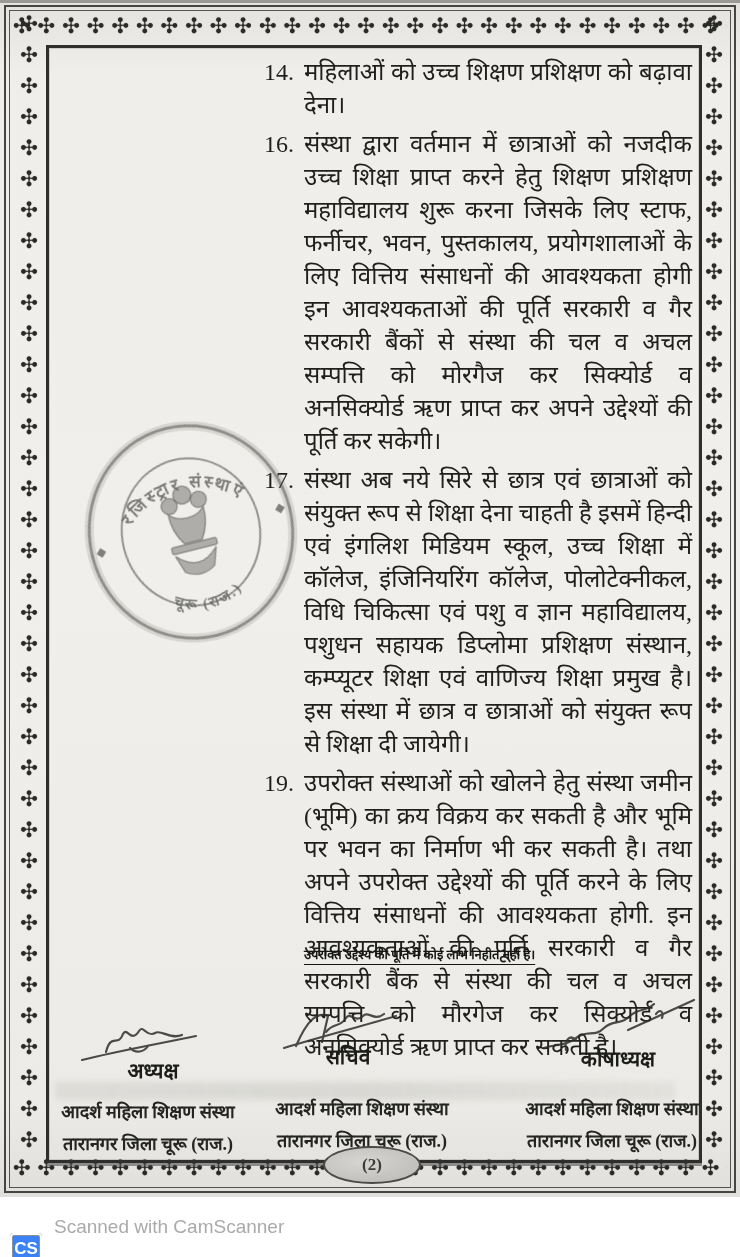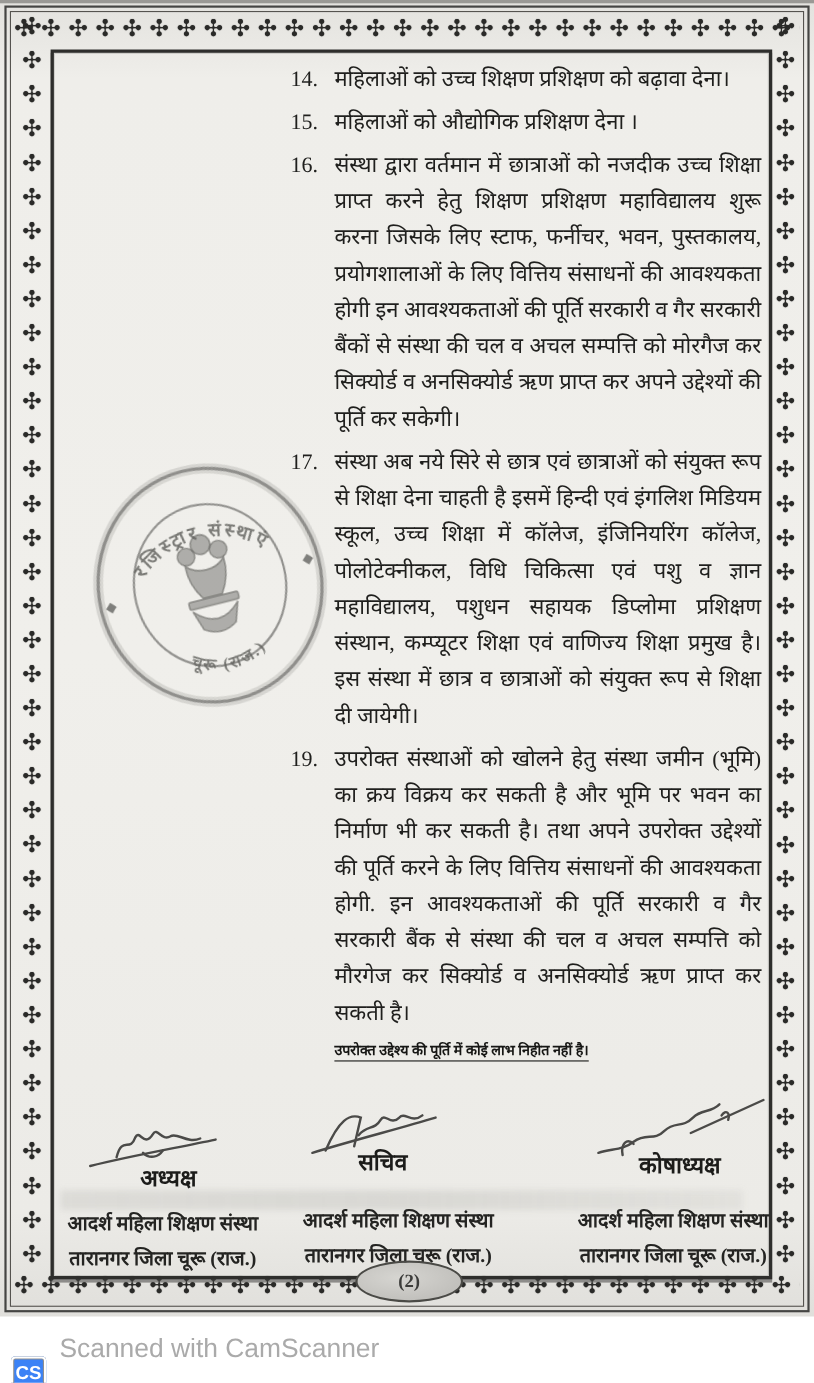--- a/index.html
+++ b/index.html
@@ -15,21 +15,21 @@
   .orn-top{left:13px;top:11px;right:13px;height:32px;}
   .orn-bottom{left:13px;bottom:11px;right:13px;height:33px;}
   .orn-left{left:12px;top:12px;bottom:44px;width:32px;writing-mode:vertical-rl;text-orientation:upright;}
   .orn-right{right:11px;top:12px;bottom:44px;width:32px;writing-mode:vertical-rl;text-orientation:upright;}
   .inner-frame{position:absolute;left:46px;top:45px;width:650px;height:1112px;
                border:3px solid #2e2e2c;box-shadow:0 3px 0 rgba(70,70,68,.55), inset 0 0 0 1px rgba(120,120,115,.25);}
   .page-oval{position:absolute;left:323px;bottom:13px;width:94px;height:34px;border:2px solid #4a4a46;
              border-radius:50%;background:radial-gradient(ellipse at 40% 40%,#d6d5d1,#b9b8b4);
              display:flex;align-items:center;justify-content:center;font-size:17px;color:#3c3c3a;font-weight:bold;z-index:4;}
   
-  .doc-list{position:absolute;left:264px;top:56px;width:428px;color:#1f1f1d;font-size:20px;line-height:33px;}
+  .doc-list{position:absolute;left:264px;top:56px;width:428px;color:#1f1f1d;font-size:24px;line-height:33px;}
   .item{padding-left:40px;text-indent:-40px;text-align:justify;margin-bottom:6px;}
   .num{display:inline-block;width:40px;text-indent:0;}
   .closing{position:absolute;left:304px;top:938px;width:390px;color:#161614;font-size:13px;line-height:34px;
            font-weight:bold;text-align:justify;text-decoration:underline;text-underline-offset:5px;}
   
   .smudge{position:absolute;left:55px;top:1082px;width:620px;height:18px;
           background:linear-gradient(90deg,rgba(140,140,135,.16),rgba(150,150,145,.22),rgba(140,140,135,.10));
           filter:blur(3px);}
   
   .stamp{position:absolute;left:88px;top:424px;width:206px;height:216px;transform:rotate(-14deg);opacity:.78;filter:blur(.3px);}
@@ -49,42 +49,41 @@
   .org{position:absolute;text-align:center;color:#242422;font-size:18px;font-weight:bold;line-height:32px;}
   .org1{left:48px;top:1096px;width:200px;}
   .org2{left:272px;top:1093px;width:180px;}
   .org3{left:512px;top:1093px;width:200px;}
   
   .footer{position:absolute;left:0;top:1197px;width:740px;height:60px;background:#ffffff;
           display:flex;align-items:center;font-family:"Liberation Sans","DejaVu Sans",sans-serif;}
   .cs-logo{width:32px;height:32px;margin-left:10px;background:#3b82f6;border-radius:4px;
            display:flex;align-items:center;justify-content:center;color:#ffffff;font-weight:bold;font-size:17px;
            box-shadow:inset 0 0 0 2px #ffffff, inset 0 0 0 3px #8f8f8f;margin-top:44px;}
-  .cs-text{margin-left:12px;color:#aaaaaa;font-size:24px;}
+  .cs-text{margin-left:12px;color:#aaaaaa;font-size:19px;}
 </style>
 </head>
 <body>
 
 <div class="scan">
   <div class="scan-edge-top"></div>
 
   <div class="frame-a"></div>
   <div class="frame-b"></div>
   <div class="orn orn-top">✣✣✣✣✣✣✣✣✣✣✣✣✣✣✣✣✣✣✣✣✣✣✣✣✣✣✣✣✣✣</div>
   <div class="orn orn-bottom">✣✣✣✣✣✣✣✣✣✣✣✣✣✣✣✣✣✣✣✣✣✣✣✣✣✣✣✣✣✣</div>
   <div class="orn orn-left">✣✣✣✣✣✣✣✣✣✣✣✣✣✣✣✣✣✣✣✣✣✣✣✣✣✣✣✣✣✣✣✣✣✣✣✣✣✣✣✣✣✣</div>
   <div class="orn orn-right">✣✣✣✣✣✣✣✣✣✣✣✣✣✣✣✣✣✣✣✣✣✣✣✣✣✣✣✣✣✣✣✣✣✣✣✣✣✣✣✣✣✣</div>
   <div class="inner-frame"></div>
   <div class="page-oval">
     <span>(2)</span>
   </div>
 
   <div class="doc-list">
     <div class="item"><span class="num">14.</span><span>महिलाओं को उच्च शिक्षण प्रशिक्षण को बढ़ावा देना।</span></div>
-    <div class="item"><span class="num">15.</span><span>महिलाओं को औद्योगिक प्रशिक्षण देना ।</span></div>
     <div class="item"><span class="num">16.</span><span>संस्था द्वारा वर्तमान में छात्राओं को नजदीक उच्च शिक्षा प्राप्त करने हेतु शिक्षण प्रशिक्षण महाविद्यालय शुरू करना जिसके लिए स्टाफ, फर्नीचर, भवन, पुस्तकालय, प्रयोगशालाओं के लिए वित्तिय संसाधनों की आवश्यकता होगी इन आवश्यकताओं की पूर्ति सरकारी व गैर सरकारी बैंकों से संस्था की चल व अचल सम्पत्ति को मोरगैज कर सिक्योर्ड व अनसिक्योर्ड ऋण प्राप्त कर अपने उद्देश्यों की पूर्ति कर सकेगी।</span></div>
     <div class="item"><span class="num">17.</span><span>संस्था अब नये सिरे से छात्र एवं छात्राओं को संयुक्त रूप से शिक्षा देना चाहती है इसमें हिन्दी एवं इंगलिश मिडियम स्कूल, उच्च शिक्षा में कॉलेज, इंजिनियरिंग कॉलेज, पोलोटेक्नीकल, विधि चिकित्सा एवं पशु व ज्ञान महाविद्यालय, पशुधन सहायक डिप्लोमा प्रशिक्षण संस्थान, कम्प्यूटर शिक्षा एवं वाणिज्य शिक्षा प्रमुख है। इस संस्था में छात्र व छात्राओं को संयुक्त रूप से शिक्षा दी जायेगी।</span></div>
     <div class="item"><span class="num">19.</span><span>उपरोक्त संस्थाओं को खोलने हेतु संस्था जमीन (भूमि) का क्रय विक्रय कर सकती है और भूमि पर भवन का निर्माण भी कर सकती है। तथा अपने उपरोक्त उद्देश्यों की पूर्ति करने के लिए वित्तिय संसाधनों की आवश्यकता होगी. इन आवश्यकताओं की पूर्ति सरकारी व गैर सरकारी बैंक से संस्था की चल व अचल सम्पत्ति को मौरगेज कर सिक्योर्ड व अनसिक्योर्ड ऋण प्राप्त कर सकती है।</span></div>
   </div>
 
   <div class="closing">उपरोक्त उद्देश्य की पूर्ति में कोई लाभ निहीत नहीं है।</div>
 
   <div class="smudge"></div>
 
   <div class="stamp">

